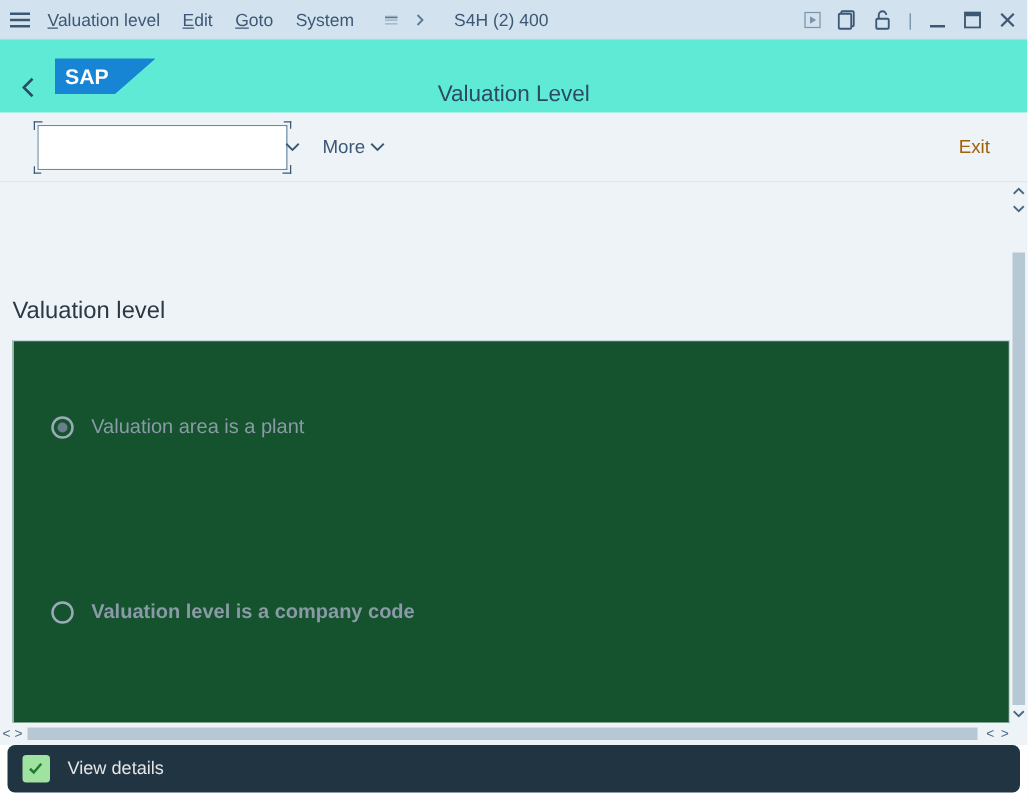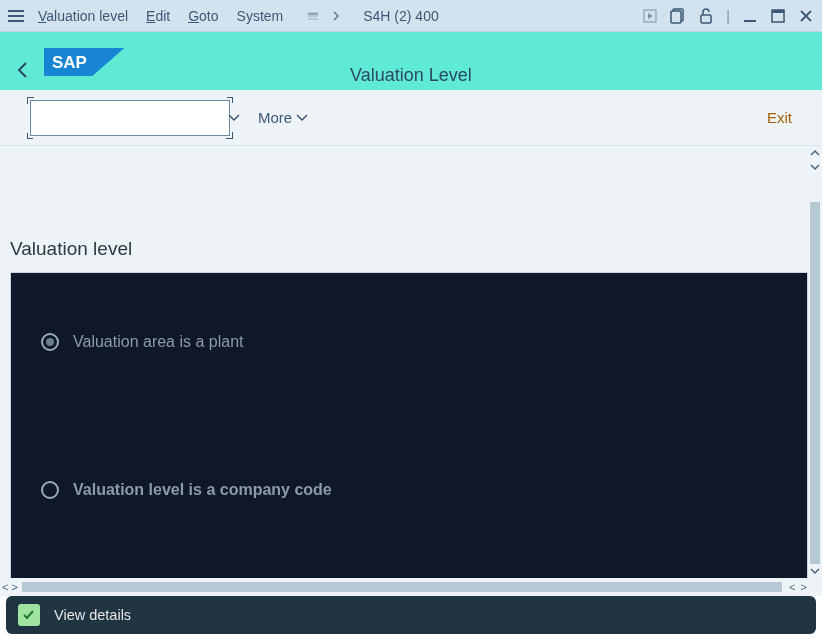--- a/index.html
+++ b/index.html
@@ -118,21 +118,21 @@
   .hscrollbar .hs-track { flex: 1; height: 10px; background: #b7c8d5; margin: 0 2px; }
   .hscrollbar .hs-right { margin-left: auto; width: 24px; color: #4a6880; font-size: 11px; text-align: right; cursor: pointer; letter-spacing: 1px;}
   
   .group-heading {
     padding: 92px 0 12px 10px;
     color: #2b3945; font-size: 19px;
   }
   .group-box {
     margin: 0 0 0 10px;
     border: 1px solid #c6d4de;
-    background: #0f172a;
+    background: #14532d;
     height: 312px;
     padding: 60px 30px 20px 30px;
     position: relative;
   }
   .radio-row {
     display: flex; align-items: center; gap: 14px;
     color: #8a9aa6; font-size: 16px;
   }
   .radio-row + .radio-row { margin-top: 130px; font-weight: bold; }
   .radio {

